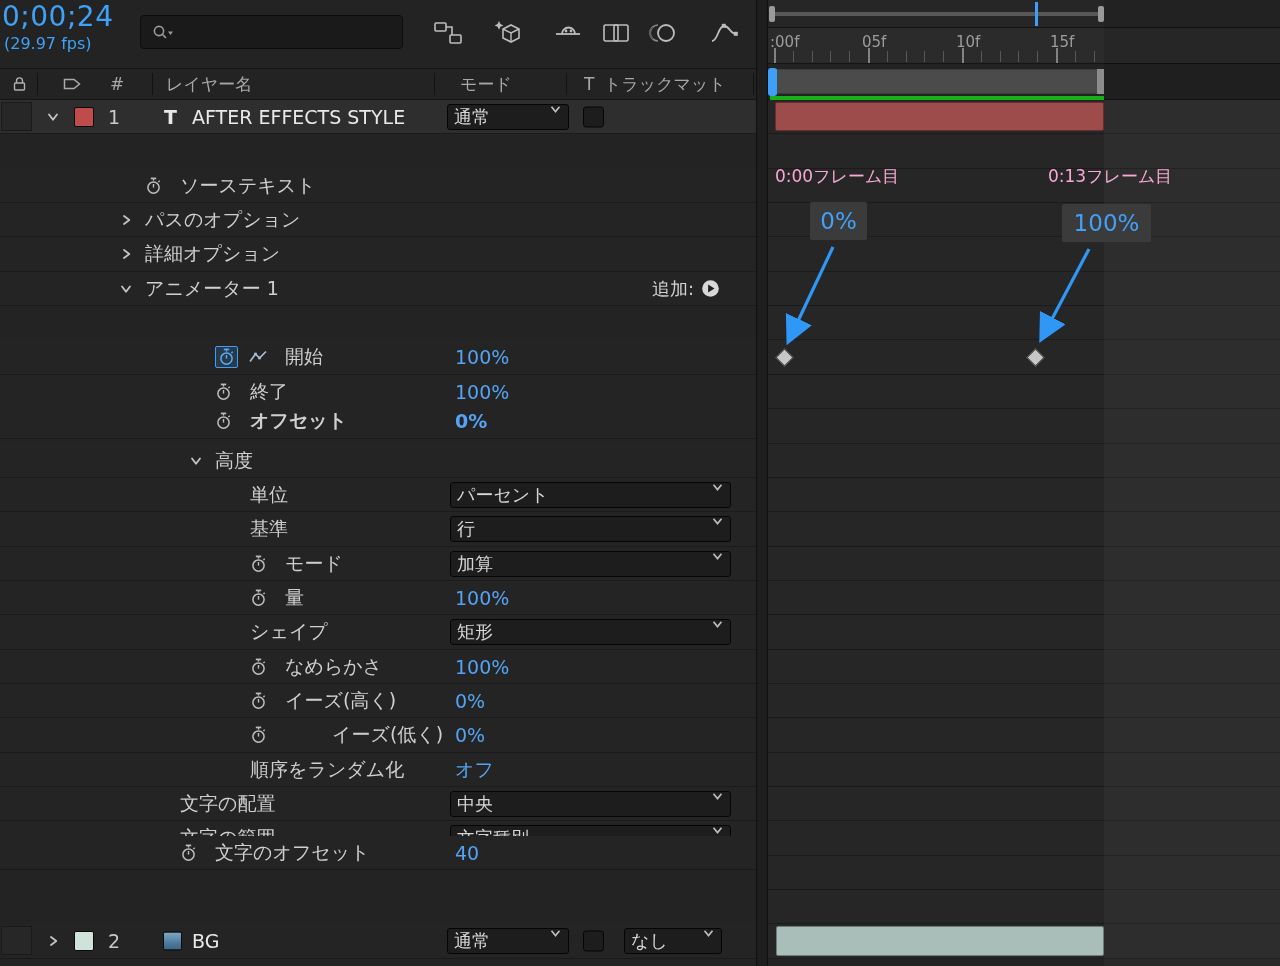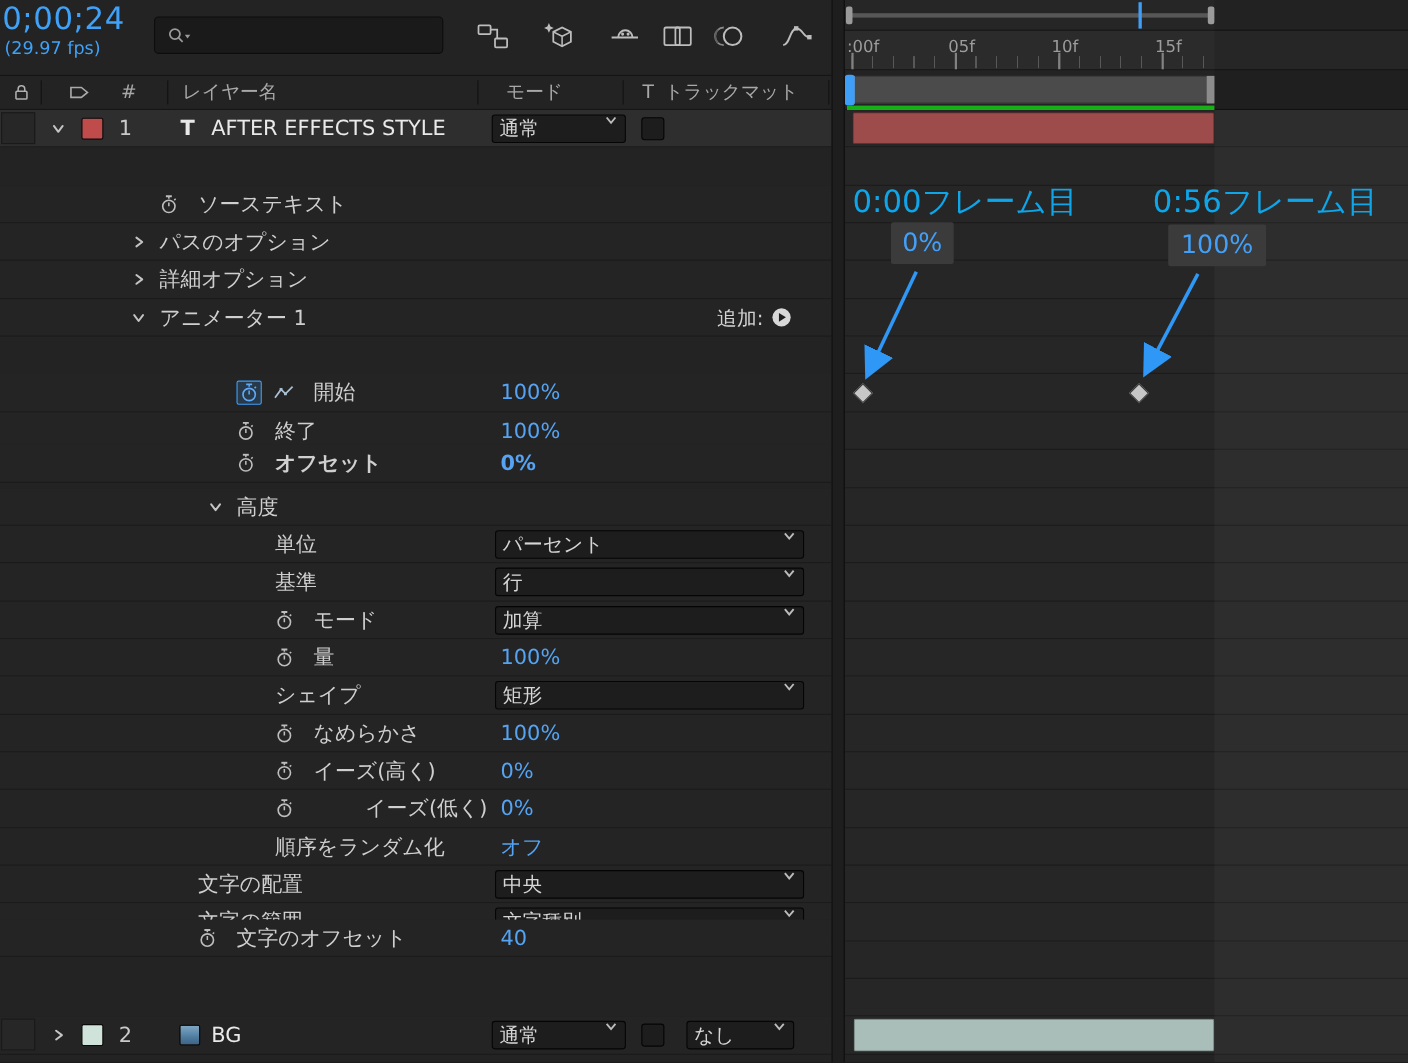--- a/index.html
+++ b/index.html
@@ -56,21 +56,21 @@
   .wa-handle{position:absolute;top:5px;width:7px;height:25px;background:#8c8c8c}
   .wa-cti{position:absolute;left:0;top:4px;width:9px;height:28px;background:#3f9ef8;border-radius:3px;z-index:2}
   #render-bar{position:absolute;left:770px;top:96px;width:334px;height:4px;background:#17b117;z-index:4}
 
   .beyond-top{position:absolute;left:1104px;top:0;width:176px;height:100px;background:rgba(0,0,0,.10);z-index:2;pointer-events:none}
   .beyond-rows{position:absolute;left:1104px;top:100px;width:176px;height:866px;background:rgba(255,255,255,.035);z-index:2;pointer-events:none}
 
   
   .kf{position:absolute;width:13px;height:13px;transform:rotate(45deg);background:#c7c7c7;border:1px solid #383838;z-index:6}
   .chip{position:absolute;background:#3b3b3b;color:#42a0f8;font-size:23px;display:flex;align-items:center;justify-content:center;z-index:6;border-radius:2px}
-  .gray-note{position:absolute;color:#0ea5e9;font-size:28px;z-index:6;white-space:nowrap}
+  .gray-note{position:absolute;color:#f9a8d4;font-size:17px;z-index:6;white-space:nowrap}
 </style>
 </head>
 <body>
 
 <div id="stage">
 
   <div class="timecode">0;00;24</div>
   <div class="fps">(29.97 fps)</div>
 
   <div class="searchbox">
@@ -128,21 +128,21 @@
     <div class="wa-handle" style="left:329px"></div>
     <div class="wa-cti"></div>
   </div>
 
   <div id="render-bar"></div>
 
   <div class="beyond-top"></div>
   <div class="beyond-rows"></div>
 
   <div class="gray-note" style="left:775px;top:165px">0:00フレーム目</div>
-  <div class="gray-note" style="left:1048px;top:165px">0:56フレーム目</div>
+  <div class="gray-note" style="left:1048px;top:165px">0:13フレーム目</div>
   <div class="chip" style="left:810px;top:202px;width:57px;height:38px">0%</div>
   <div class="chip" style="left:1062px;top:204px;width:89px;height:38px">100%</div>
   <svg style="position:absolute;left:760px;top:150px;width:420px;height:220px;z-index:6;pointer-events:none">
     <defs>
       <marker id="ah" markerWidth="9" markerHeight="9" refX="6.5" refY="4.5" orient="auto">
           <path d="M0,0 L9,4.5 L0,9 Z" fill="#2f97f5"></path>
         </marker>
     </defs>
     <line x1="73" y1="97" x2="30" y2="188" stroke="#2f97f5" stroke-width="3.2" marker-end="url(#ah)"></line>
     <line x1="329" y1="99" x2="283" y2="186" stroke="#2f97f5" stroke-width="3.2" marker-end="url(#ah)"></line>

